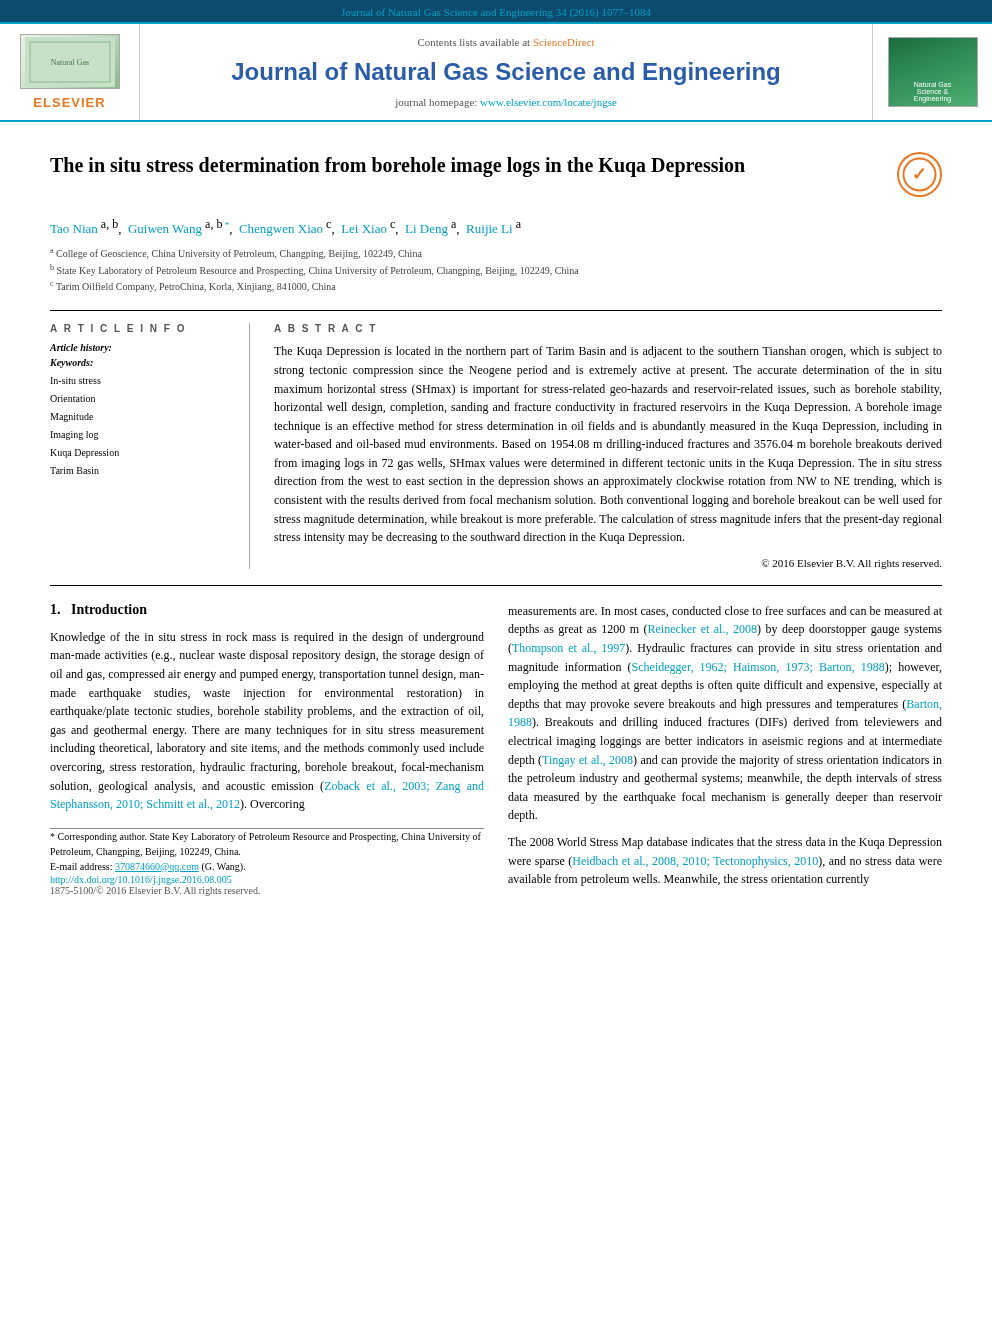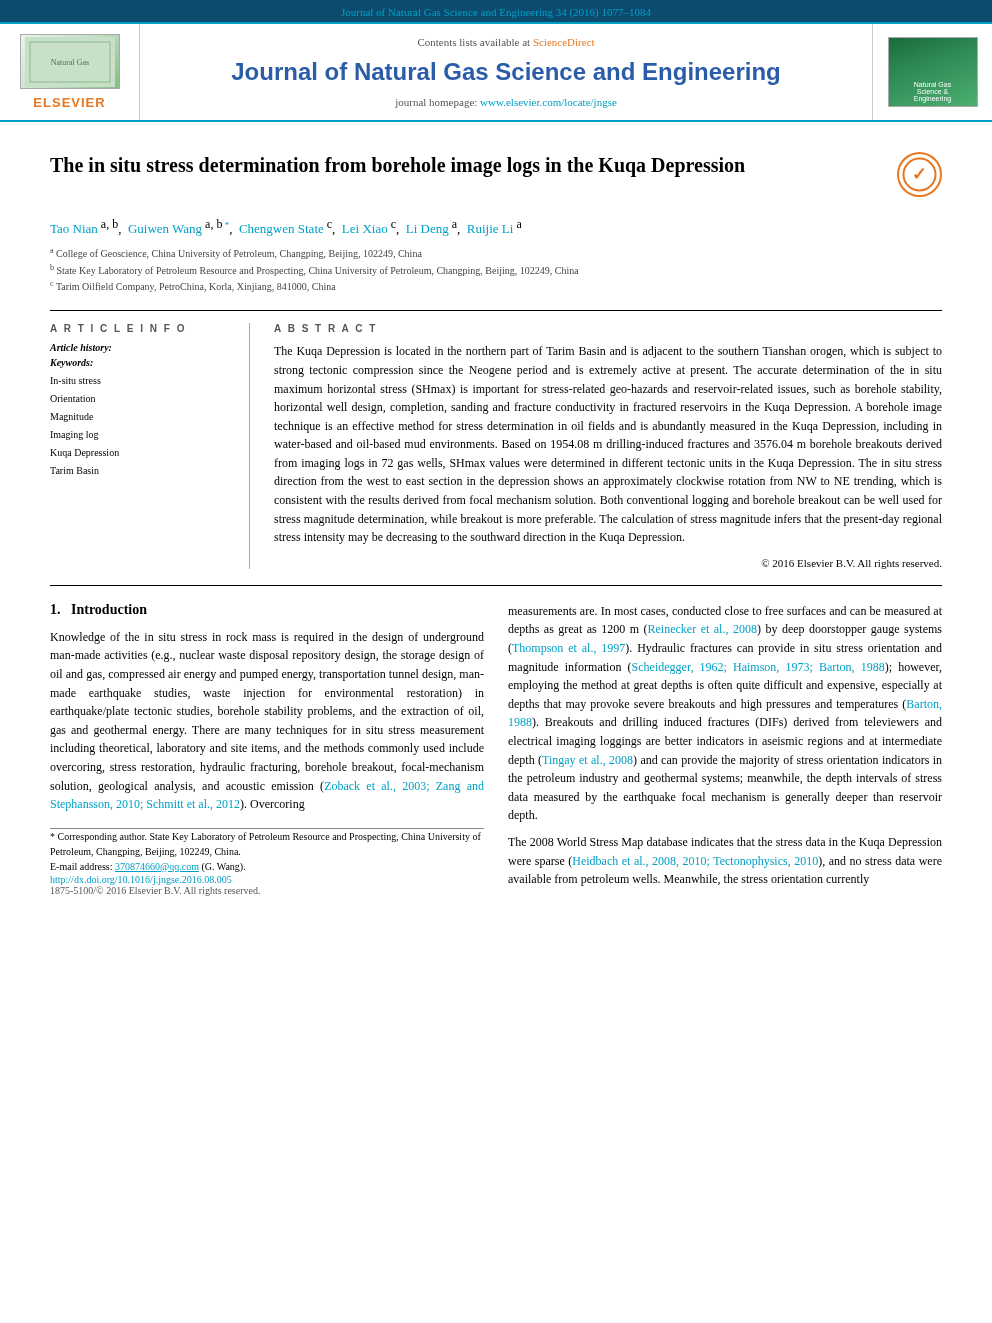--- a/index.html
+++ b/index.html
@@ -356,21 +356,21 @@
       <svg width="35" height="35" viewBox="0 0 35 35">
         <circle cx="17.5" cy="17.5" r="16" fill="none" stroke="#e87722" stroke-width="2"></circle>
         <text x="17.5" y="23" text-anchor="middle" font-size="18" fill="#e87722" font-family="Arial">✓</text>
       </svg>
     </div>
   </div>
 
   <div class="authors-section">
     <span class="author-name">Tao Nian</span><span class="author-sup"> a, b</span>,&nbsp;
     <span class="author-name">Guiwen Wang</span><span class="author-sup"> a, b</span><span class="author-star"> *</span>,&nbsp;
-    <span class="author-name">Chengwen State</span><span class="author-sup"> c</span>,&nbsp;
+    <span class="author-name">Chengwen Xiao</span><span class="author-sup"> c</span>,&nbsp;
     <span class="author-name">Lei Xiao</span><span class="author-sup"> c</span>,&nbsp;
     <span class="author-name">Li Deng</span><span class="author-sup"> a</span>,&nbsp;
     <span class="author-name">Ruijie Li</span><span class="author-sup"> a</span>
   </div>
 
   <div class="affiliations">
     <div><span class="affil-sup">a</span> College of Geoscience, China University of Petroleum, Changping, Beijing, 102249, China</div>
     <div><span class="affil-sup">b</span> State Key Laboratory of Petroleum Resource and Prospecting, China University of Petroleum, Changping, Beijing, 102249, China</div>
     <div><span class="affil-sup">c</span> Tarim Oilfield Company, PetroChina, Korla, Xinjiang, 841000, China</div>
   </div>

